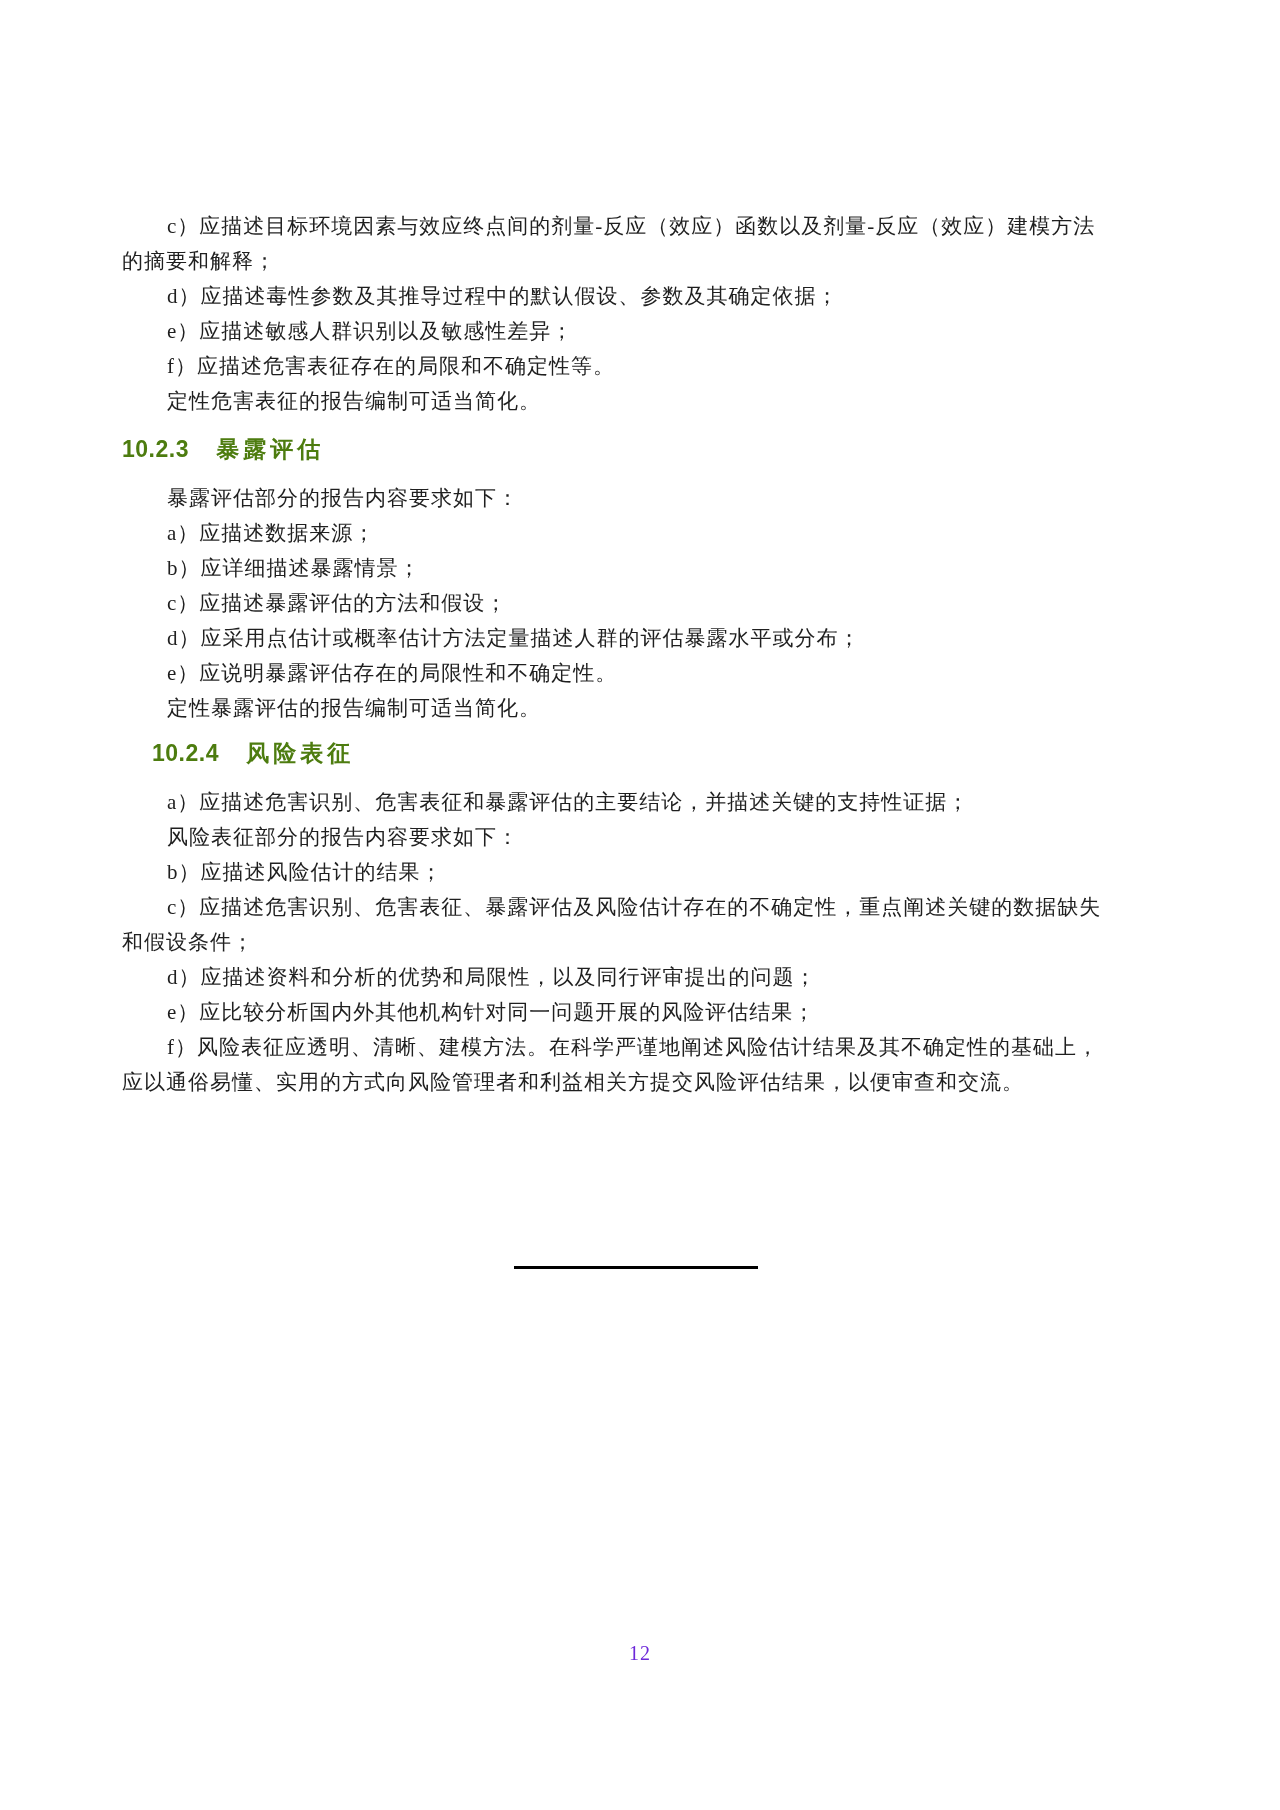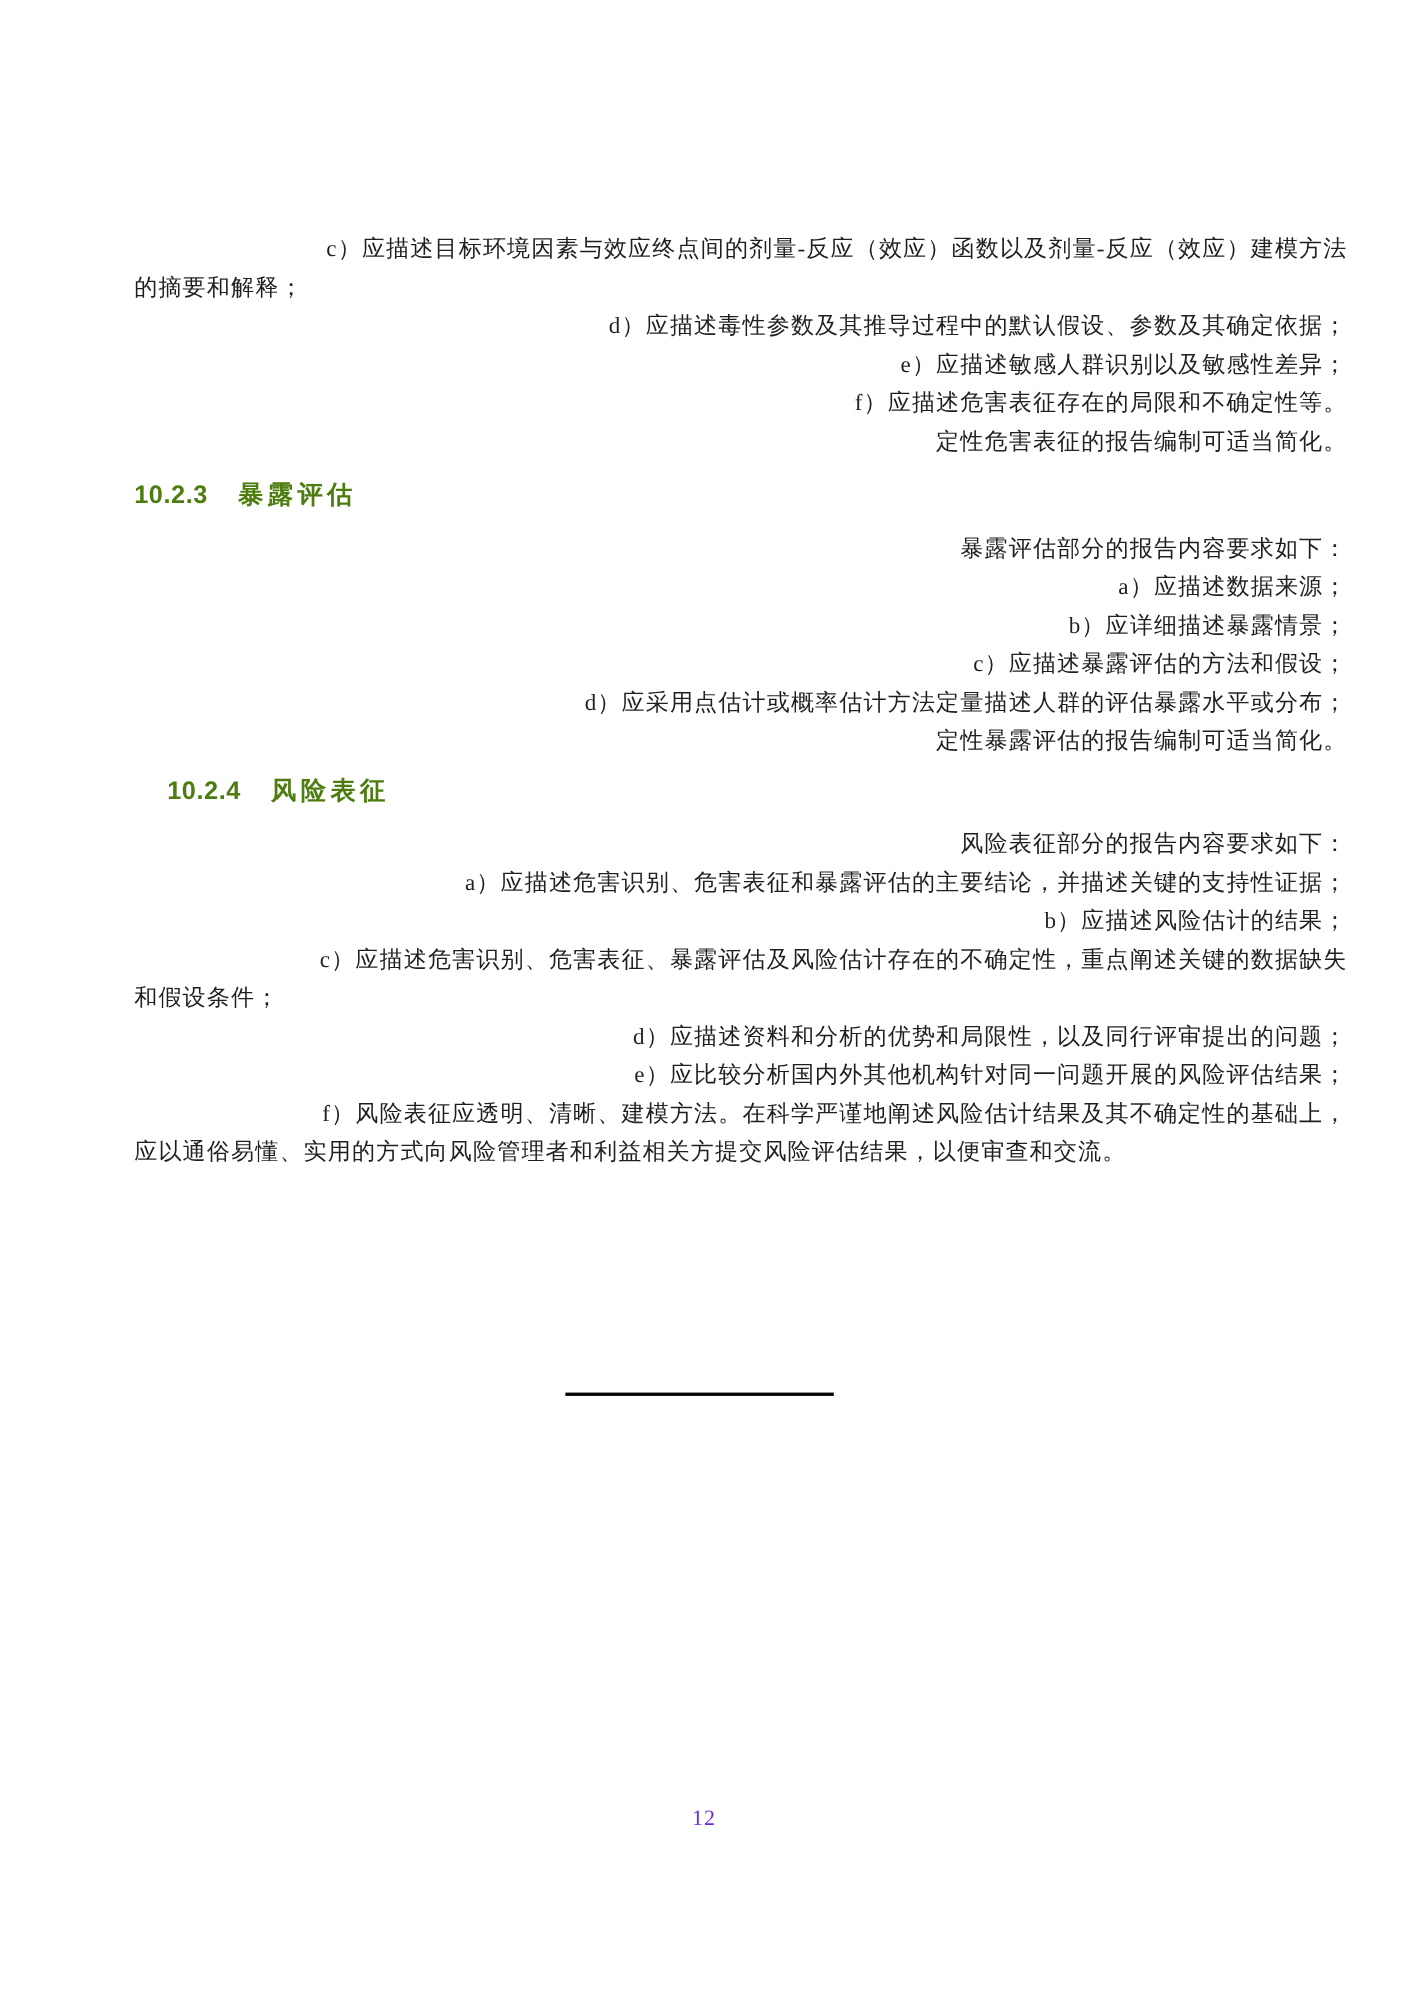--- a/index.html
+++ b/index.html
@@ -24,21 +24,20 @@
   }
   .line {
     margin: 0;
     font-size: 21px;
     line-height: 35px;
     letter-spacing: 1px;
     white-space: nowrap;
   }
   .indent {
     padding-left: 45px;
-    text-align: right;
   }
   .sec-heading {
     margin: 15px 0 17px 0;
     font-family: "Liberation Sans", "DejaVu Sans", sans-serif;
     font-weight: bold;
     font-size: 23px;
     line-height: 30px;
     color: #4d7c0f;
     white-space: nowrap;
   }
@@ -91,31 +90,32 @@
       <span class="h-num">10.2.3</span>
       <span class="h-title">暴露评估</span>
     </h2>
 
     <section>
       <p class="line indent">暴露评估部分的报告内容要求如下：</p>
       <p class="line indent">a）应描述数据来源；</p>
       <p class="line indent">b）应详细描述暴露情景；</p>
       <p class="line indent">c）应描述暴露评估的方法和假设；</p>
       <p class="line indent">d）应采用点估计或概率估计方法定量描述人群的评估暴露水平或分布；</p>
+      <p class="line indent">e）应说明暴露评估存在的局限性和不确定性。</p>
       <p class="line indent">定性暴露评估的报告编制可适当简化。</p>
     </section>
 
     <h2 class="sec-heading second">
       <span class="h-num">10.2.4</span>
       <span class="h-title">风险表征</span>
     </h2>
 
     <section>
+      <p class="line indent">a）应描述危害识别、危害表征和暴露评估的主要结论，并描述关键的支持性证据；</p>
       <p class="line indent">风险表征部分的报告内容要求如下：</p>
-      <p class="line indent">a）应描述危害识别、危害表征和暴露评估的主要结论，并描述关键的支持性证据；</p>
       <p class="line indent">b）应描述风险估计的结果；</p>
       <p class="line indent">c）应描述危害识别、危害表征、暴露评估及风险估计存在的不确定性，重点阐述关键的数据缺失</p>
       <p class="line">和假设条件；</p>
       <p class="line indent">d）应描述资料和分析的优势和局限性，以及同行评审提出的问题；</p>
       <p class="line indent">e）应比较分析国内外其他机构针对同一问题开展的风险评估结果；</p>
       <p class="line indent">f）风险表征应透明、清晰、建模方法。在科学严谨地阐述风险估计结果及其不确定性的基础上，</p>
       <p class="line">应以通俗易懂、实用的方式向风险管理者和利益相关方提交风险评估结果，以便审查和交流。</p>
     </section>
 
   </main>

